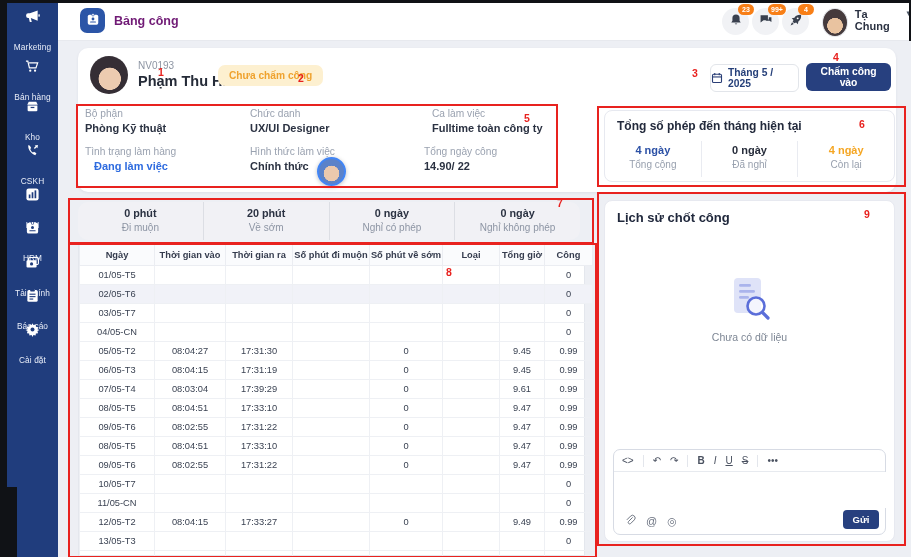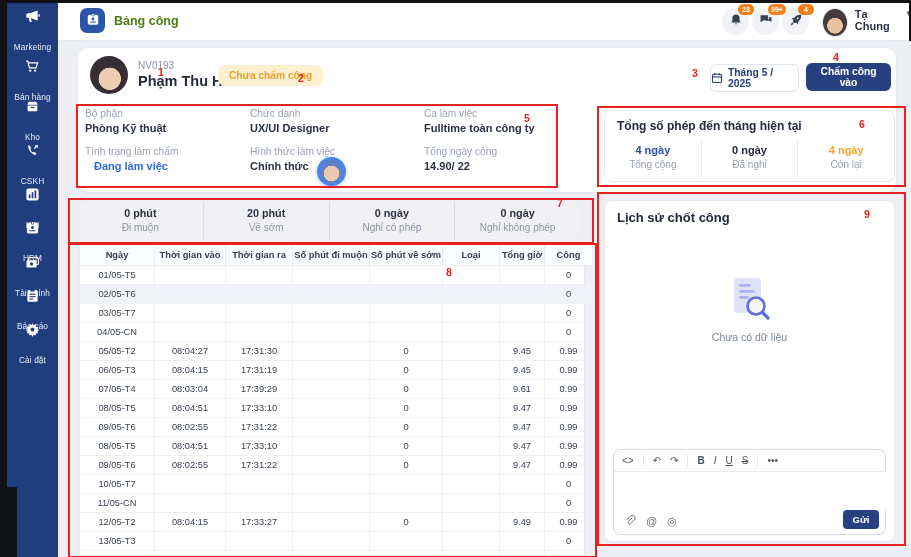--- a/index.html
+++ b/index.html
@@ -14,21 +14,21 @@
   .sidebar{left:7px;top:3px;width:51px;height:554px;background:#203d7d;}
   .sb-item{position:absolute;left:0;width:51px;text-align:center;cursor:pointer;}
   .sb-ico{display:block;height:15px;line-height:15px;}
   .sb-ico svg{vertical-align:top;}
   .sb-lbl{display:block;margin-top:18px;font-size:8.3px;color:#e8edf8;letter-spacing:.1px;}
 
   
   .topbar{left:58px;top:3px;width:853px;height:37px;background:#fff;border-bottom:1px solid #e7e9ee;}
   .title-chip{left:22px;top:5px;width:25px;height:25px;border-radius:7px;background:#2b55a7;
               display:flex;align-items:center;justify-content:center;}
-  .page-title{left:56px;top:11px;font-size:12.5px;font-weight:700;color:#4d7c0f;}
+  .page-title{left:56px;top:11px;font-size:12.5px;font-weight:700;color:#701a75;}
   .icon-circle{width:27px;height:27px;border-radius:50%;background:#f1f2f5;display:flex;
                align-items:center;justify-content:center;cursor:pointer;}
   .notif-badge{position:absolute;top:-4px;left:16px;min-width:10px;padding:1px 3px;border-radius:8px;
                background:#f87f17;color:#fff;font-size:7px;font-weight:700;text-align:center;line-height:9px;}
   .user-avatar{width:27px;height:27px;border-radius:50%;
      background:radial-gradient(circle at 50% 62%,#e9c3a0 0 37%,#453a3c 39% 100%);border:1px solid #e4e6ea;}
   .user-name{font-size:11px;font-weight:700;color:#2b3242;}
   .caret{font-size:9px;color:#4b5563;}
 
   
@@ -246,26 +246,26 @@
     <button class="abs checkin-btn">Chấm công vào</button>
 
     <div class="abs" style="left:7px;top:60px;">
       <div class="info-label">Bộ phận</div>
       <div class="info-value">Phòng Kỹ thuật</div>
     </div>
     <div class="abs" style="left:172px;top:60px;">
       <div class="info-label">Chức danh</div>
       <div class="info-value">UX/UI Designer</div>
     </div>
-    <div class="abs" style="left:346px;top:60px;">
+    <div class="abs" style="left:354px;top:60px;">
       <div class="info-label">Ca làm việc</div>
       <div class="info-value">Fulltime toàn công ty</div>
     </div>
     <div class="abs" style="left:7px;top:98px;">
-      <div class="info-label">Tình trạng làm chấm</div>
+      <div class="info-label">Tình trạng làm hàng</div>
       <div class="info-value blue">Đang làm việc</div>
     </div>
     <div class="abs" style="left:172px;top:98px;">
       <div class="info-label">Hình thức làm việc</div>
       <div class="info-value">Chính thức</div>
     </div>
     <div class="abs" style="left:346px;top:98px;">
       <div class="info-label">Tổng ngày công</div>
       <div class="info-value">14.90/ 22</div>
     </div>

